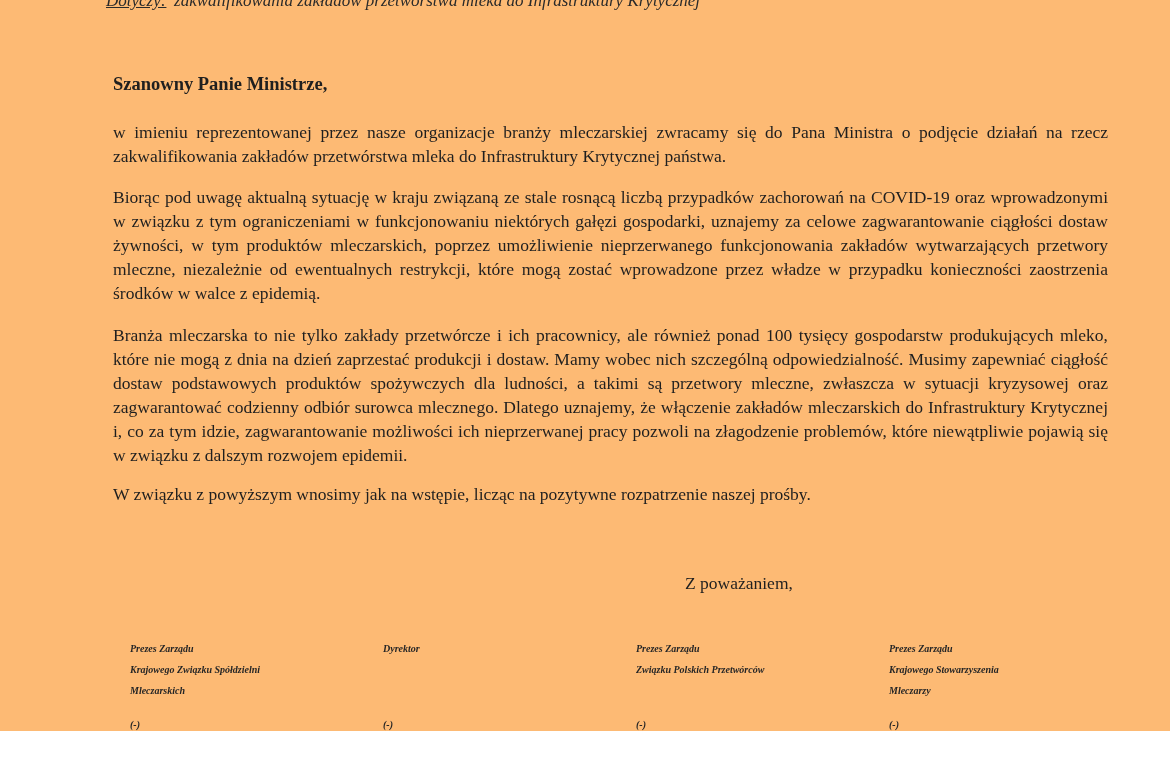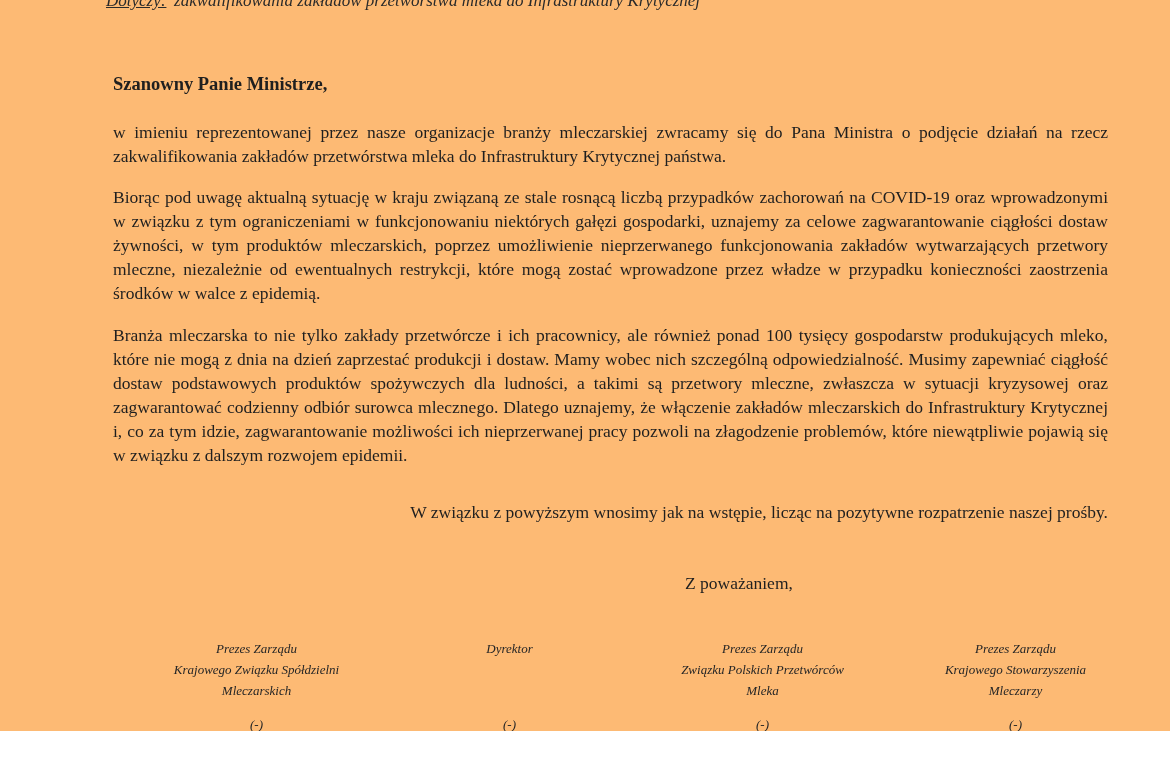--- a/index.html
+++ b/index.html
@@ -41,43 +41,43 @@
   .para {
     margin: 0;
     font-size: 17.5px;
     line-height: 24px;
     text-align: justify;
   }
   .para-1 { margin-top: 24px; }
   .para-2 { margin-top: 17px; }
   .para-3 { margin-top: 18px; }
   .final-line {
-    margin-top: 33px;
-    text-align: right;
+    margin-top: 15px;
+    text-align: left;
   }
   .closing {
     position: absolute;
     left: 685px;
     top: 571px;
     font-size: 17.5px;
     line-height: 24px;
   }
   .signatures {
     position: absolute;
     left: 130px;
     right: 28px;
     top: 638px;
     display: flex;
   }
   .sig-col {
     flex: 1 1 0;
-    text-align: center;
     font-style: italic;
-    font-size: 13px;
+    font-size: 10px;
     color: #262626;
+    font-weight: bold;
   }
   .sig-titles { height: 63px; line-height: 21px; }
   .sig-title-line { line-height: 21px; }
   .sig-mark { margin-top: 13px; height: 21px; line-height: 21px; }
   .sig-name { margin-top: 0; line-height: 21px; }
 </style>
 </head>
 <body>
 
 <div class="page">
@@ -114,21 +114,20 @@
         <div class="sig-title-line"></div>
       </div>
       <div class="sig-mark">(-)</div>
       <div class="sig-name">Agnieszka Maliszewska</div>
     </div>
 
     <div class="sig-col">
       <div class="sig-titles">
         <div class="sig-title-line">Prezes Zarządu</div>
         <div class="sig-title-line">Związku Polskich Przetwórców</div>
-        <div class="sig-title-line">Mleka</div>
       </div>
       <div class="sig-mark">(-)</div>
       <div class="sig-name">Panie Hydzik</div>
     </div>
 
     <div class="sig-col">
       <div class="sig-titles">
         <div class="sig-title-line">Prezes Zarządu</div>
         <div class="sig-title-line">Krajowego Stowarzyszenia</div>
         <div class="sig-title-line">Mleczarzy</div>

